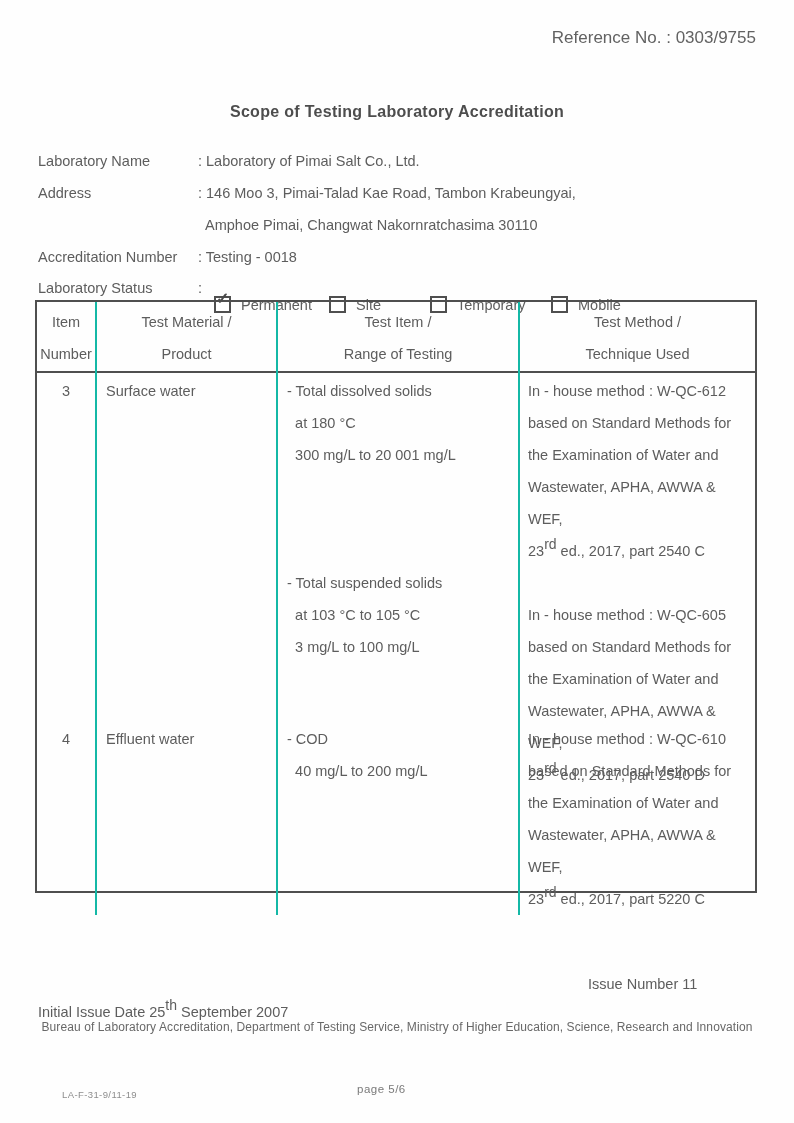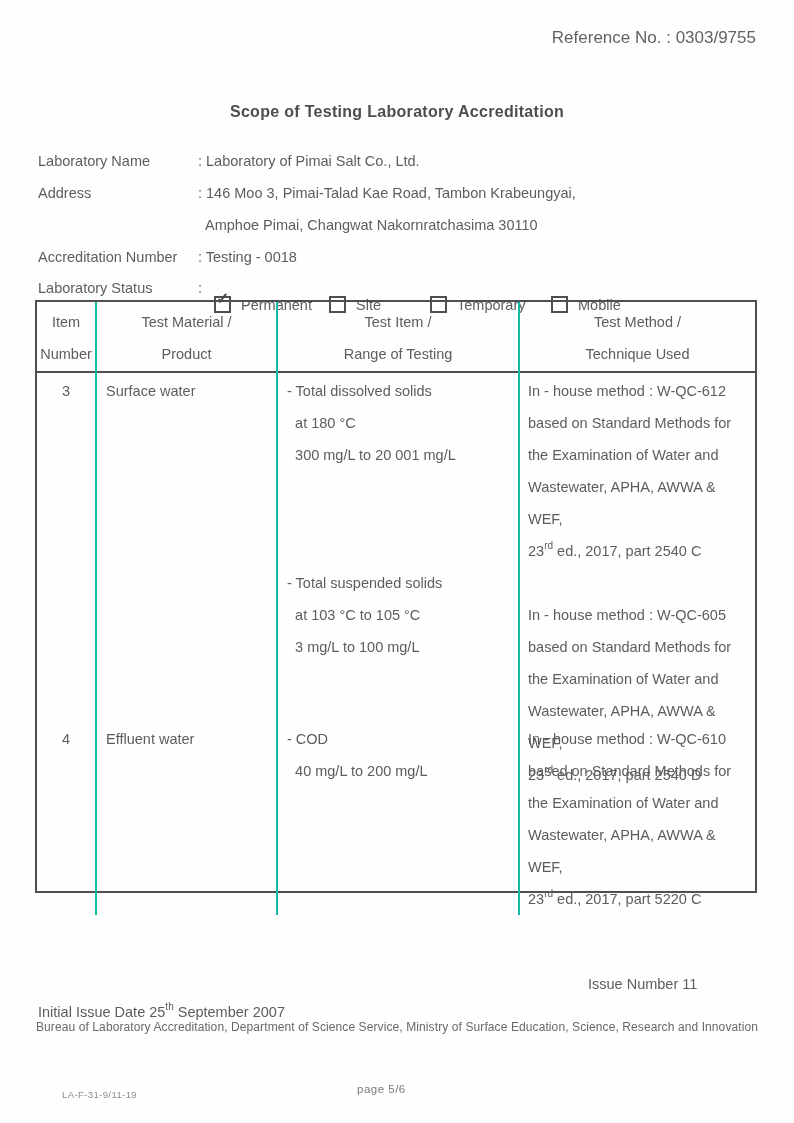--- a/index.html
+++ b/index.html
@@ -57,21 +57,21 @@
   .th + .th, .td + .td { border-left:2px solid #14b8a6; }
   .trow-0 { height:348px; }
   .trow-1 { height:174px; }
   .td { padding-top:6px; line-height:32px; white-space:pre-wrap; box-sizing:border-box; }
   .td.item { text-align:center; }
   .td.material { padding-left:9px; }
   .td.testitem { padding-left:9px; padding-right:4px; }
   .td.method { padding-left:8px; padding-right:2px; }
   .line { min-height:32px; }
 
-  sup { font-size:10px; vertical-align:7px; line-height:0; }
+  sup { font-size:14px; vertical-align:7px; line-height:0; }
 
   .initial-issue { position:absolute; left:38px; top:1004px; font-size:14.5px; }
   .issue-number { position:absolute; left:588px; top:976px; font-size:14.5px; }
   .bureau {
     position:absolute; top:1020px; left:0; width:100%;
     text-align:center; font-size:12px; color:#686868; letter-spacing:0.1px;
   }
   .form-code {
     position:absolute; left:62px; top:1089px;
     font-size:9.5px; color:#8d8d8d; letter-spacing:0.4px;
@@ -156,17 +156,17 @@
     <div class="trow trow-1">
       <div class="td item">4</div>
       <div class="td material">Effluent water</div>
       <div class="td testitem"><div class="line">- COD</div><div class="line">  40 mg/L to 200 mg/L</div></div>
       <div class="td method"><div class="line">In - house method : W-QC-610</div><div class="line">based on Standard Methods for</div><div class="line">the Examination of Water and</div><div class="line">Wastewater, APHA, AWWA &amp; WEF,</div><div class="line">23<sup>rd</sup> ed., 2017, part 5220 C</div></div>
     </div>
   </div>
 
   <div class="initial-issue">Initial Issue Date 25<sup>th</sup> September 2007</div>
   <div class="issue-number">Issue Number 11</div>
-  <div class="bureau">Bureau of Laboratory Accreditation, Department of Science Service, Ministry of Surface Education, Science, Research and Innovation</div>
+  <div class="bureau">Bureau of Laboratory Accreditation, Department of Testing Service, Ministry of Higher Education, Science, Research and Innovation</div>
   <div class="form-code">LA-F-31-9/11-19</div>
   <div class="page-num">page 5/6</div>
 
 </div>
 
 </body></html>

